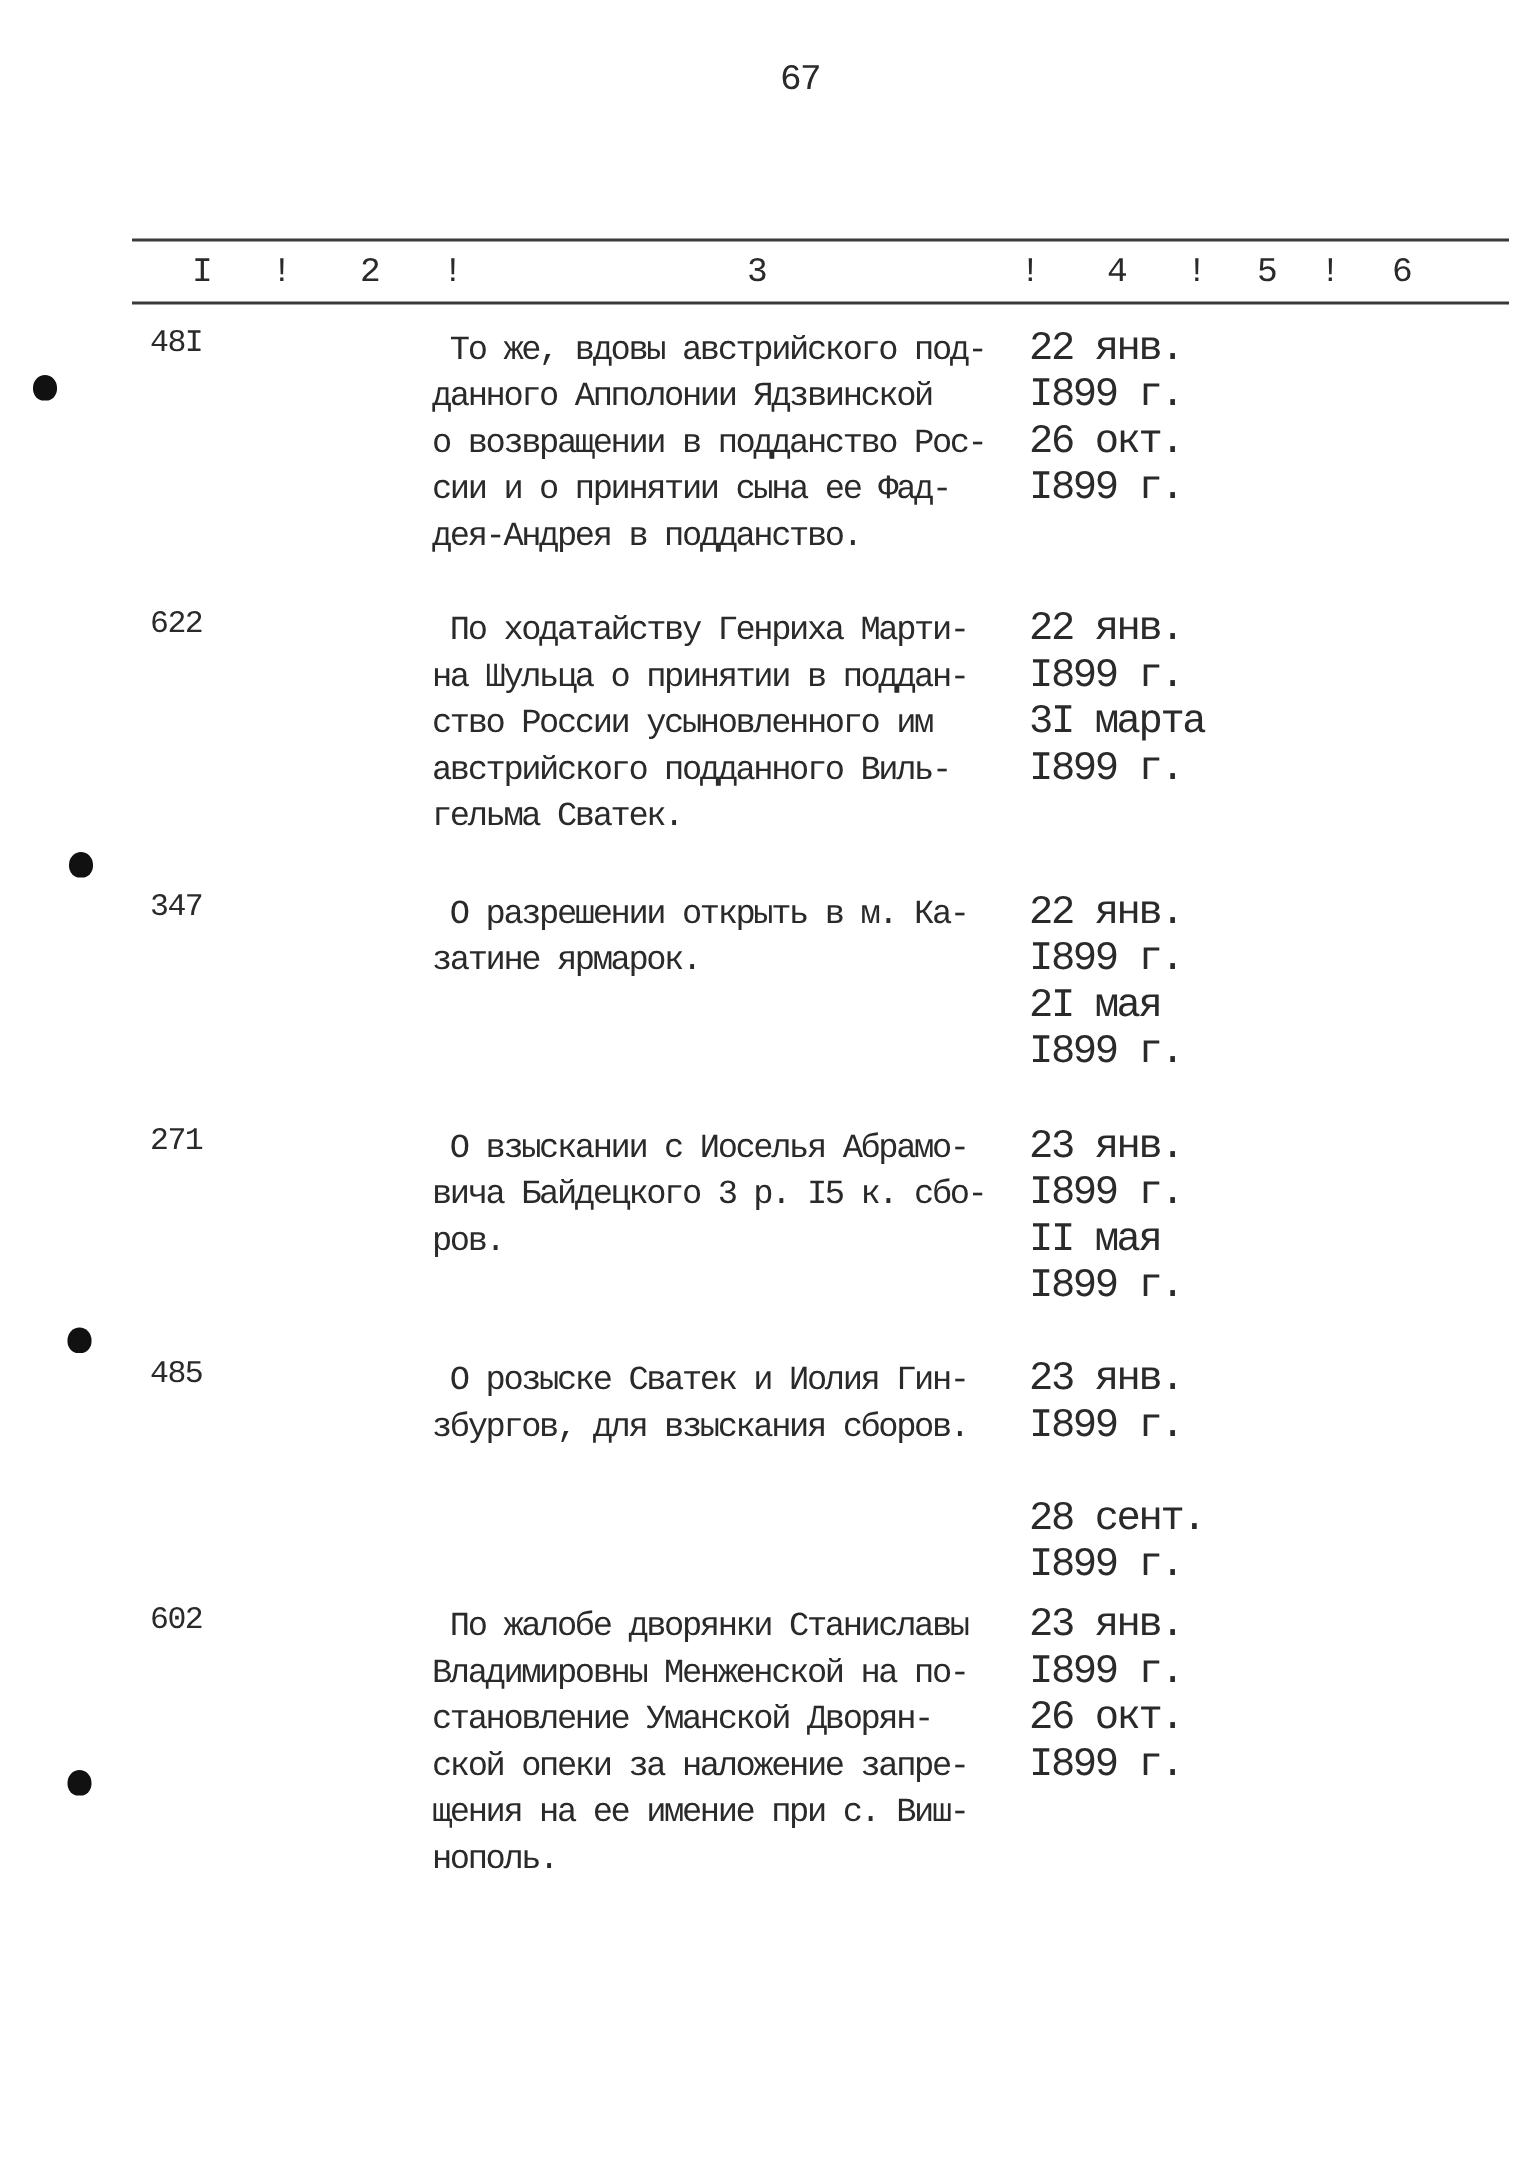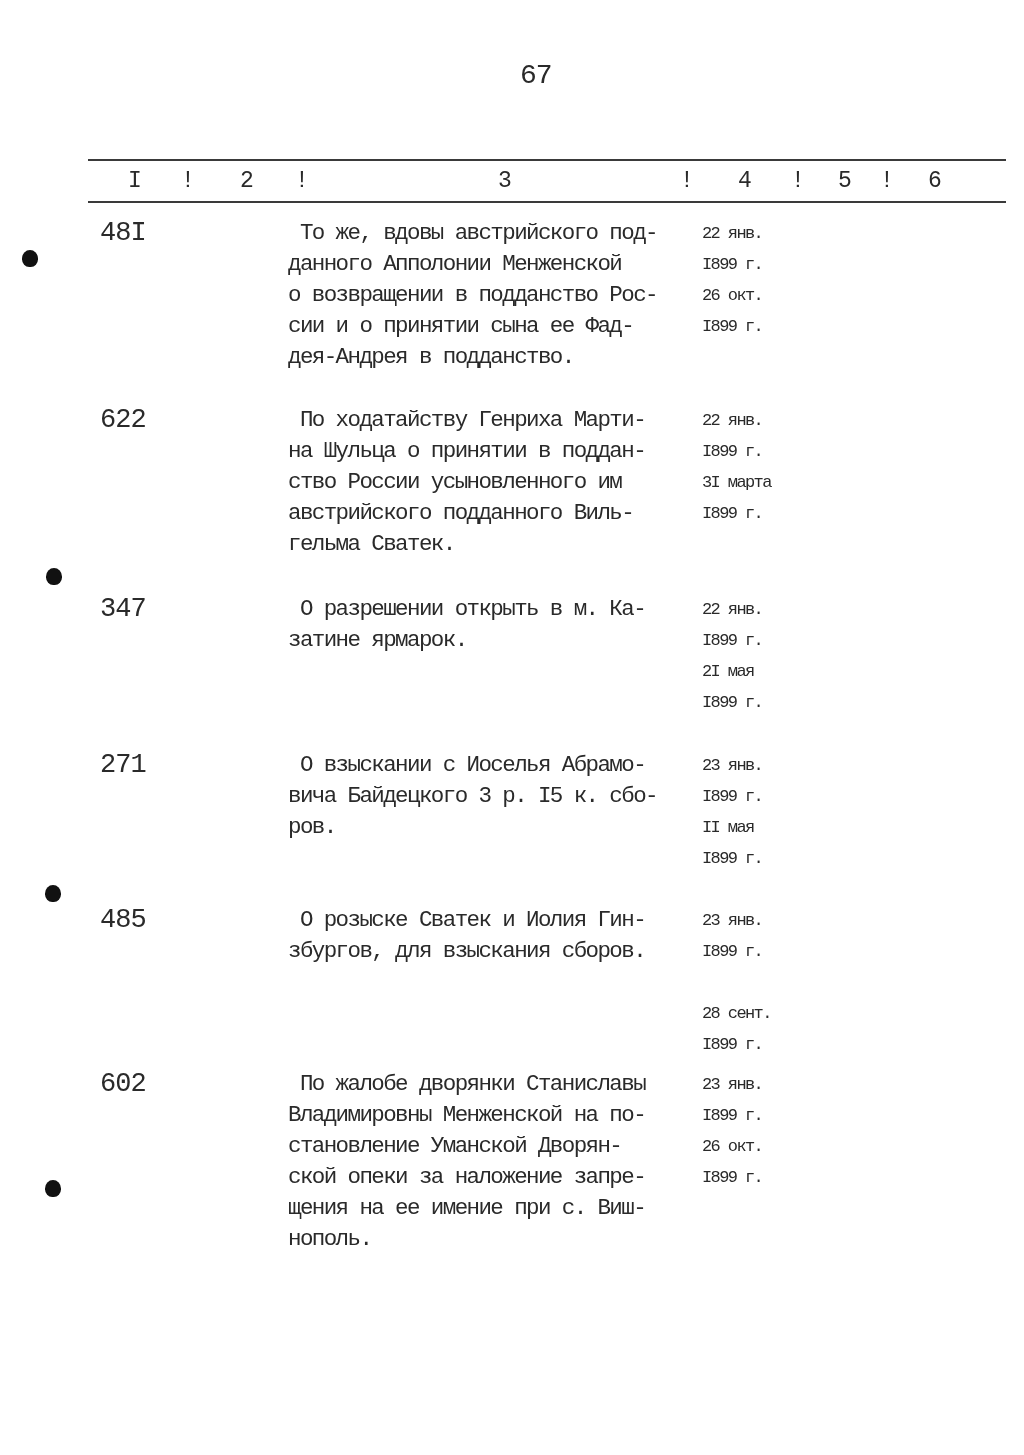--- a/index.html
+++ b/index.html
@@ -1,27 +1,27 @@
 <!DOCTYPE html>
 <html><head>
 <meta charset="utf-8">
 <style>
   html, body { margin: 0; padding: 0; background: #ffffff; }
   body { width: 1024px; height: 1455px; position: relative; overflow: hidden;
          font-family: "Liberation Mono", "DejaVu Sans Mono", monospace; color: #2a2a2a; }
-  .page-number { position: absolute; left: 520px; top: 60px; font-size: 28px; letter-spacing: -1px; }
+  .page-number { position: absolute; left: 520px; top: 40px; font-size: 24px; letter-spacing: -1px; }
   .rule { position: absolute; left: 88px; width: 918px; background: #3a3a3a; }
   .rule.top { top: 159px; height: 2px; }
   .rule.bottom { top: 201px; height: 2px; }
   .col-head { position: absolute; top: 168px; font-size: 23px; }
   .sep { position: absolute; top: 168px; font-size: 23px; }
   .entry { position: absolute; left: 0; width: 1024px; }
-  .entry-no { position: absolute; left: 100px; font-size: 27px; letter-spacing: -1px; }
+  .entry-no { position: absolute; left: 100px; font-size: 21px; letter-spacing: -1px; }
   .entry-text { position: absolute; left: 288px; width: 400px; font-size: 22.5px; line-height: 31px; white-space: pre; letter-spacing: -1.6px; }
-  .entry-dates { position: absolute; left: 702px; font-size: 17px; line-height: 31px; white-space: pre; letter-spacing: -1.6px; }
+  .entry-dates { position: absolute; left: 686px; font-size: 27px; line-height: 31px; white-space: pre; letter-spacing: -1.6px; }
   .hole { position: absolute; width: 16px; height: 17px; background: #111; border-radius: 50% 50% 45% 45%; }
 </style>
 </head>
 <body>
 
 <div class="page-number">67</div>
 
 <div class="rule top"></div>
 <div id="table-header">
     <span class="col-head" style="left: 128px;">I</span>
@@ -35,21 +35,21 @@
     <span class="sep" style="left: 680px;">!</span>
     <span class="sep" style="left: 791px;">!</span>
     <span class="sep" style="left: 880px;">!</span>
   </div>
 <div class="rule bottom"></div>
 
 <div id="table-body">
     <div class="entry" style="top: 218px;">
       <div class="entry-no">48I</div>
       <div class="entry-text"> То же, вдовы австрийского под-
-данного Апполонии Менженской
+данного Апполонии Ядзвинской
 о возвращении в подданство Рос-
 сии и о принятии сына ее Фад-
 дея-Андрея в подданство.</div>
       <div class="entry-dates">22 янв.
 I899 г.
 26 окт.
 I899 г.</div>
     </div>
     <div class="entry" style="top: 405px;">
       <div class="entry-no">622</div>

